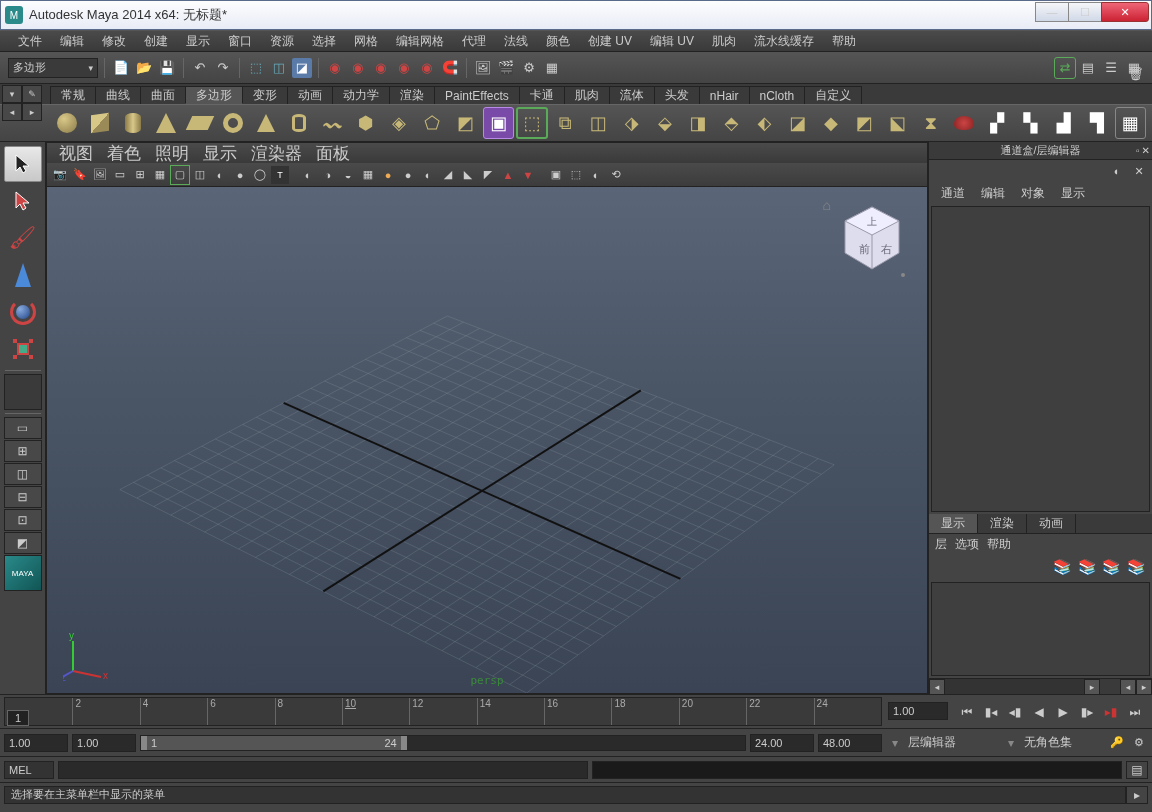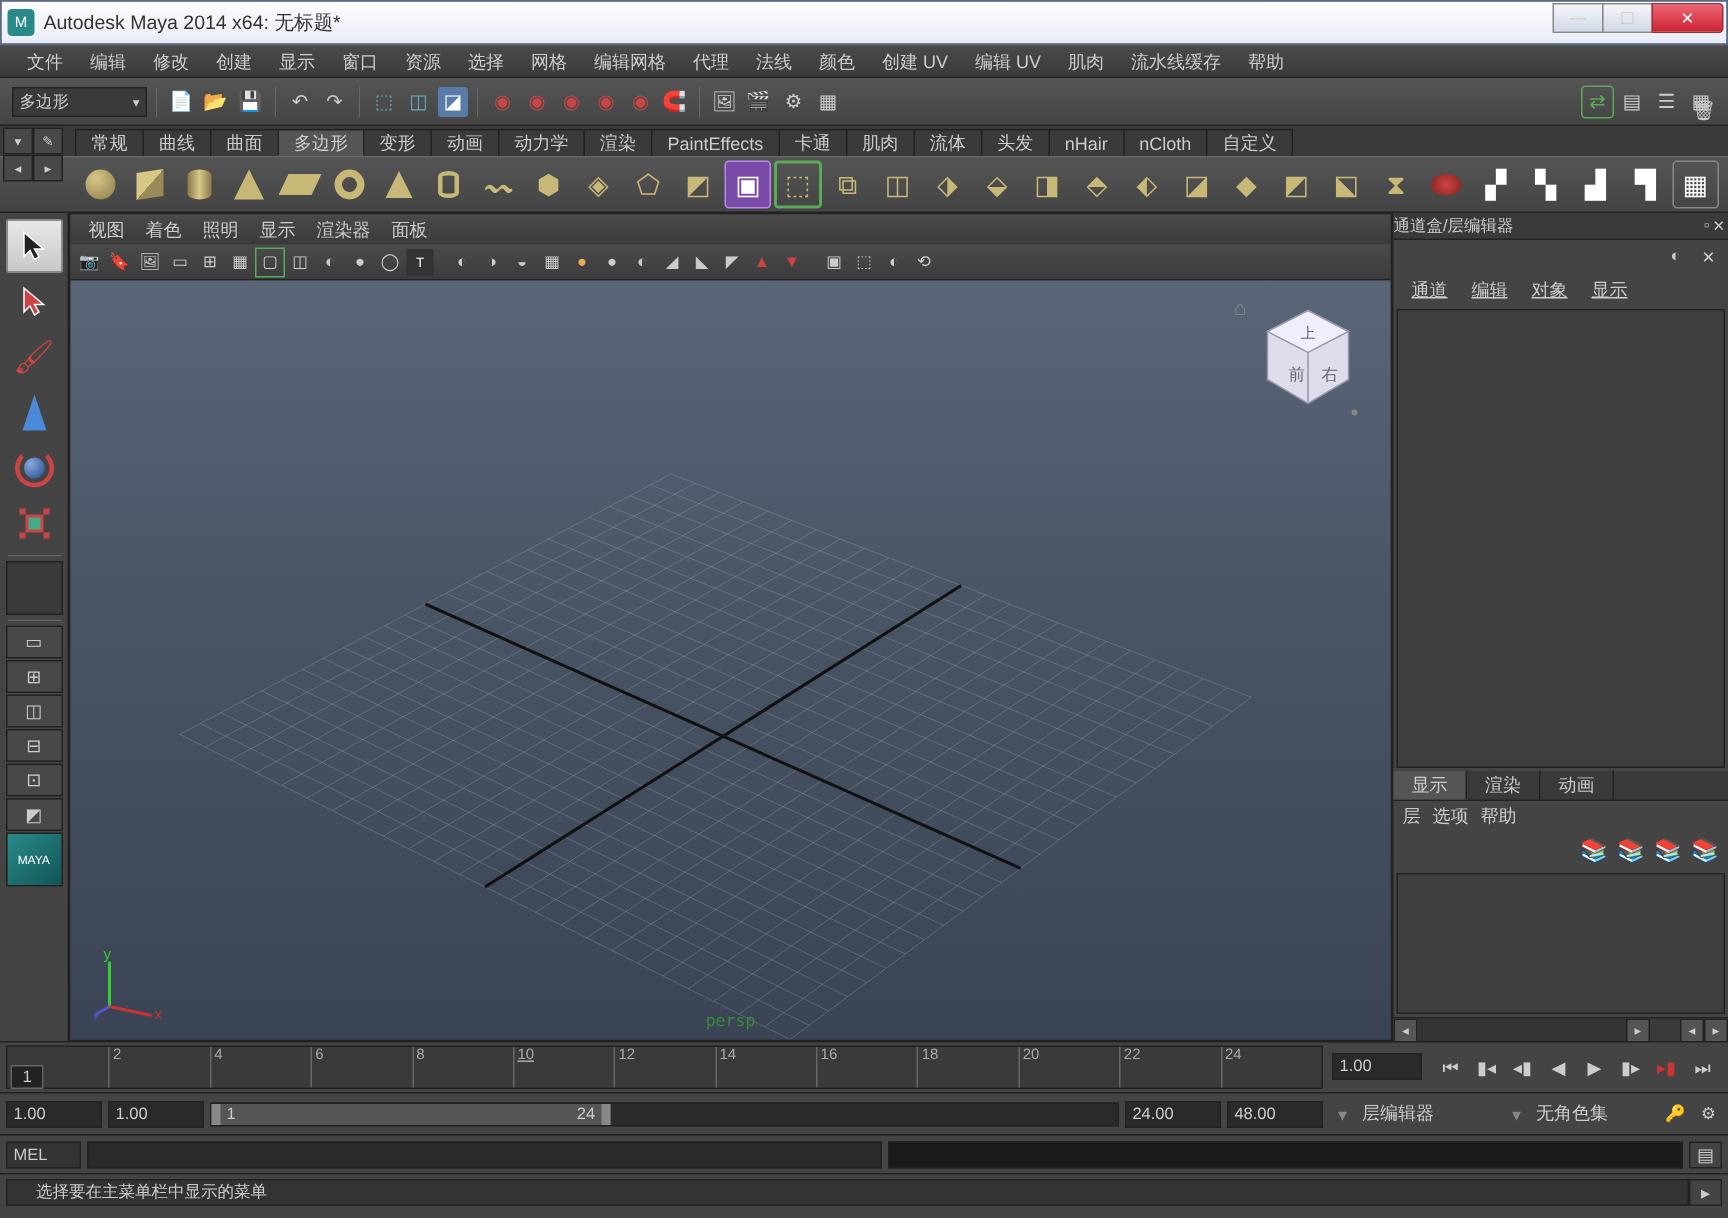--- a/index.html
+++ b/index.html
@@ -30,35 +30,35 @@
 .shelf-trash{position:absolute;right:8px;top:-18px;font-size:13px;cursor:pointer;}
 .main-area{display:flex;height:552px;}
 .toolbox{width:46px;background:#444;border-right:1px solid #222;display:flex;flex-direction:column;align-items:center;padding:4px 0;gap:1px;}
 .tool-btn{width:38px;height:36px;display:flex;align-items:center;justify-content:center;cursor:pointer;font-size:20px;border:1px solid transparent;border-radius:2px;}
 .tool-btn.active{background:linear-gradient(#e8e8e8,#c8c8c8);border:1px solid #888;}
 .tool-sep{height:1px;width:36px;background:#222;margin:2px 0;border-bottom:1px solid #666;}
 .tool-slot{width:38px;height:36px;border:1px solid #222;background:#3a3a3a;}
 .tool-small{width:38px;height:22px;display:flex;align-items:center;justify-content:center;cursor:pointer;border:1px solid #222;background:#484848;font-size:12px;}
 .viewport-container{flex:1;display:flex;flex-direction:column;border:1px solid #222;}
 .view-menubar{height:20px;background:linear-gradient(#4a4a4a,#3a3a3a);display:flex;align-items:center;padding:0 6px;gap:2px;}
-.view-menubar span{padding:1px 6px;font-size:12px;cursor:pointer;font-family:Liberation Mono, monospace;}
+.view-menubar span{padding:1px 6px;font-size:17px;cursor:pointer;font-family:Liberation Mono, monospace;}
 .view-toolbar{height:24px;background:linear-gradient(#4a4a4a,#3c3c3c);display:flex;align-items:center;padding:0 4px;gap:2px;border-bottom:1px solid #222;}
 .vt-icon{width:18px;height:18px;display:flex;align-items:center;justify-content:center;cursor:pointer;font-size:11px;}
 .viewport{flex:1;background:linear-gradient(#5a6678 0%,#4a5566 40%,#3a4455 100%);position:relative;overflow:hidden;}
 .grid-canvas{position:absolute;width:100%;height:100%;}
 .axis-gizmo{position:absolute;left:16px;bottom:12px;width:50px;height:50px;}
 .persp-label{position:absolute;bottom:6px;left:50%;transform:translateX(-50%);color:#3a8a3a;font-size:11px;font-family:monospace;}
 .viewcube{position:absolute;right:20px;top:12px;width:70px;height:80px;}
 .home-icon{position:absolute;right:96px;top:10px;font-size:14px;color:#888;cursor:pointer;}
 .right-panel{width:224px;background:#444;border-left:1px solid #222;display:flex;flex-direction:column;}
-.panel-title{height:18px;background:#3a3a3a;display:flex;align-items:center;justify-content:flex-start;font-size:11px;border-bottom:1px solid #222;position:relative;}
+.panel-title{height:18px;background:#3a3a3a;display:flex;align-items:center;justify-content:center;font-size:11px;border-bottom:1px solid #222;position:relative;}
 .panel-title-icons{position:absolute;right:2px;display:flex;gap:2px;font-size:10px;}
 .panel-icons-row{height:22px;display:flex;align-items:center;justify-content:flex-end;padding:0 4px;gap:4px;}
 .channel-tabs{height:22px;display:flex;align-items:center;padding:0 6px;gap:4px;}
-.channel-tabs span{padding:2px 6px;font-size:12px;cursor:pointer;text-decoration:underline;}
+.channel-tabs span{padding:2px 6px;font-size:12px;cursor:pointer;}
 .channel-area{flex:1;background:#3f3f3f;border:1px solid #222;margin:2px;}
 .layer-section{height:180px;display:flex;flex-direction:column;}
 .layer-tabs{height:20px;display:flex;border-bottom:1px solid #222;background:#3a3a3a;}
 .layer-tab{padding:2px 12px;font-size:12px;cursor:pointer;border-right:1px solid #222;display:flex;align-items:center;}
 .layer-tab.active{background:#555;}
 .layer-menu{height:20px;display:flex;align-items:center;padding:0 6px;gap:8px;font-size:12px;}
 .layer-icons{height:26px;display:flex;align-items:center;justify-content:flex-end;padding:0 6px;gap:6px;font-size:15px;}
 .layer-list{flex:1;background:#3f3f3f;border:1px solid #222;margin:2px;}
 .layer-scroll{height:16px;background:#3a3a3a;display:flex;border-top:1px solid #222;}
 .scroll-btn{width:16px;height:16px;background:#555;border:1px solid #222;display:flex;align-items:center;justify-content:center;font-size:9px;}
@@ -75,21 +75,21 @@
 .range-slider{flex:1;height:16px;background:#2a2a2a;border:1px solid #222;position:relative;}
 .range-slider-inner{position:absolute;left:0;width:44%;height:100%;background:#555;display:flex;align-items:center;}
 .range-handle{width:6px;height:14px;background:#888;}
 .range-label{font-size:11px;padding:0 4px;}
 .cmd-row{height:26px;background:#444;display:flex;align-items:center;padding:2px 4px;gap:4px;border-top:1px solid #222;}
 .cmd-label{width:50px;height:18px;background:#333;border:1px solid #222;display:flex;align-items:center;padding:0 4px;font-size:11px;}
 .cmd-input{flex:1;height:18px;background:#2a2a2a;border:1px solid #222;}
 .cmd-output{flex:1;height:18px;background:#1a1a1a;border:1px solid #222;}
 .cmd-btn{width:22px;height:18px;background:#444;border:1px solid #222;display:flex;align-items:center;justify-content:center;}
 .help-row{height:24px;background:#444;display:flex;align-items:center;padding:2px 4px;border-top:1px solid #222;}
-.help-line{flex:1;height:18px;background:#333;border:1px solid #222;padding:0 19px;font-size:11px;display:flex;align-items:center;}
+.help-line{flex:1;height:18px;background:#333;border:1px solid #222;padding:0 6px;font-size:11px;display:flex;align-items:center;}
 
 .prim{width:24px;height:24px;display:flex;align-items:center;justify-content:center;}
 .ico-sphere{width:20px;height:20px;border-radius:50%;background:radial-gradient(circle at 35% 30%,#d8c888,#8a7a48);}
 .ico-cube{width:18px;height:18px;background:linear-gradient(135deg,#d8c888 50%,#9a8a58 50%);transform:skewY(-8deg);}
 .ico-cyl{width:16px;height:20px;background:linear-gradient(90deg,#8a7a48,#d8c888,#8a7a48);border-radius:8px/4px;}
 .ico-cone{width:0;height:0;border-left:10px solid transparent;border-right:10px solid transparent;border-bottom:20px solid #c8b878;}
 .ico-plane{width:22px;height:14px;background:#c8b878;transform:skewX(-25deg);}
 .ico-torus{width:20px;height:20px;border:5px solid #c8b878;border-radius:50%;}
 .ico-pyr{width:0;height:0;border-left:9px solid transparent;border-right:9px solid transparent;border-bottom:18px solid #c8b878;}
 svg{pointer-events:none;}

